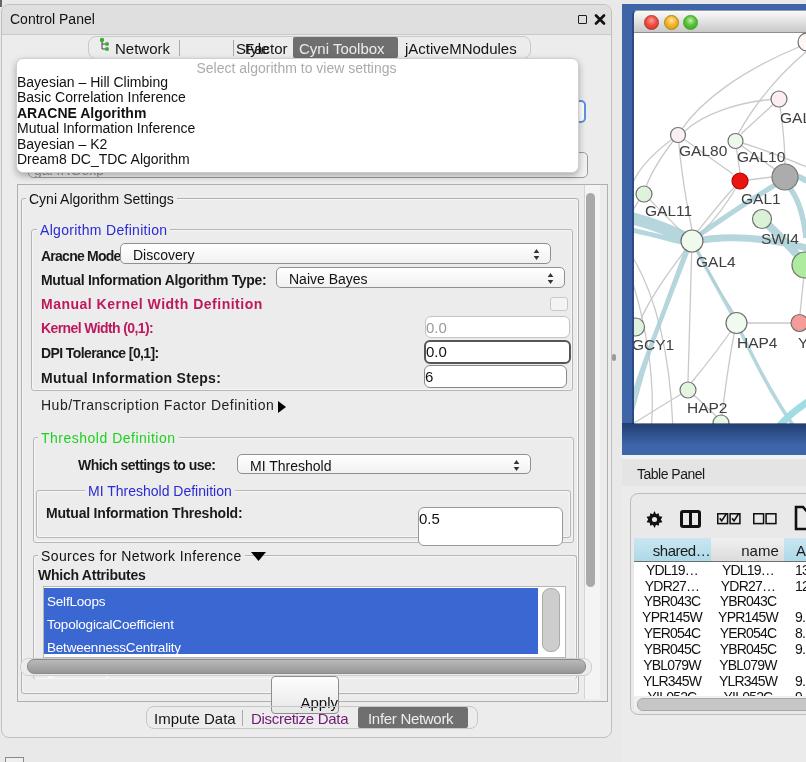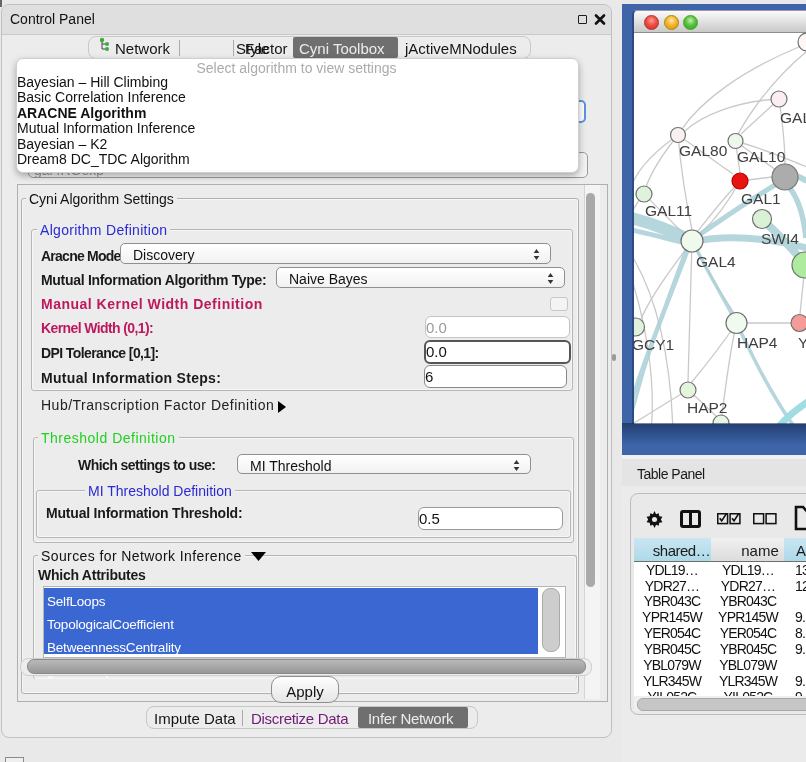--- a/index.html
+++ b/index.html
@@ -112,38 +112,38 @@
     <span class="ct">MI Threshold</span>
 <svg class="abs" style="right:10px;top:5px;" width="7" height="11" viewBox="0 0 7 11">
       <path d="M3.5 0 L6.3 4 L0.7 4 Z" fill="#333"></path>
       <path d="M3.5 11 L6.3 7 L0.7 7 Z" fill="#333"></path>
     </svg>
 </div>
 
 <div class="grp" style="left:36px;top:490px;width:533px;height:46px;"></div>
 <div class="gt" style="left:41px;top:483px;color:#2a2ad4;margin-left:44px;">MI Threshold Definition</div>
 <div class="lbl abs" style="left:46px;top:505px;letter-spacing:-0.2px;">Mutual Information Threshold:</div>
-<div class="fld" style="left:418px;top:507px;width:137px;height:19px;border:1px solid #999;padding:2px 6px 0 0;">0.5</div>
+<div class="fld" style="left:418px;top:507px;width:137px;height:19px;border:1px solid #999;padding:2px 6px 16px 0;">0.5</div>
 
 <div class="grp" style="left:33px;top:555px;width:542px;height:123px;border-bottom:none;"></div>
 <div class="gt" style="left:38px;top:548px;color:#111;letter-spacing:0.4px;">Sources for Network Inference</div>
 <svg class="abs" style="left:251px;top:552px;" width="15" height="9" viewBox="0 0 15 9">
     <path d="M0 0 L15 0 L7.5 9 Z" fill="#000"></path>
   </svg>
 <div class="lbl abs" style="left:38px;top:567px;letter-spacing:-0.25px;">Which Attributes</div>
 
 <div class="abs" style="left:43px;top:585.5px;width:521px;height:70px;background:#fff;border:1px solid #b5b5b5;"></div>
 <div class="abs" style="left:44px;top:587.5px;width:494px;height:66px;background:#3a67d2;"></div>
 <div class="abs" style="left:47px;top:589.5px;font-size:13.5px;letter-spacing:-0.2px;color:#fff;line-height:23px;white-space:nowrap;">SelfLoops<br>TopologicalCoefficient<br>BetweennessCentrality<br>gal4RGexp</div>
 <div class="abs" style="left:542px;top:588px;width:16px;height:62px;background:#cdcdcd;border:1px solid #aaa;border-radius:8px;"></div>
 
 <div class="abs" style="left:20px;top:658px;width:570px;height:16px;background:#ECECEC;border:1px solid #cfcfcf;border-radius:8px;"></div>
 <div class="abs" style="left:27px;top:659px;width:557px;height:13px;background:linear-gradient(#b9b9b9,#979797);border:1px solid #8a8a8a;border-radius:7px;"></div>
 
-<div class="abs" style="left:271px;top:676px;width:66px;height:19px;border:1px solid #8e8e8e;border-radius:10px;background:linear-gradient(#fefefe,#e6e6e6);text-align:center;font-size:15px;color:#111;padding-top:6px;">Apply</div>
+<div class="abs" style="left:271px;top:676px;width:66px;height:19px;border:1px solid #8e8e8e;border-radius:4px;background:linear-gradient(#fefefe,#e6e6e6);text-align:right;font-size:15px;color:#111;padding-top:17px;">Apply</div>
 
 <div class="abs" style="left:146px;top:706px;width:330px;height:21px;border:1px solid #c6c6c6;border-radius:8px;"></div>
 <div class="abs" style="left:154px;top:710px;font-size:15px;color:#151515;">Impute Data</div>
 <div class="abs" style="left:242px;top:710px;width:1px;height:16px;background:#aaa;"></div>
 <div class="abs" style="left:251px;top:710px;font-size:15px;color:#701a75;letter-spacing:-0.3px;">Discretize Data</div>
 <div class="abs" style="left:358px;top:707px;width:110px;height:21px;background:#6f6f6f;border-radius:2px;"></div>
 <div class="abs" style="left:368px;top:710px;font-size:15px;color:#ececec;letter-spacing:-0.3px;">Infer Network</div>
 
 <div class="abs" style="left:5px;top:757px;width:17px;height:10px;border:1.5px solid #8a8a8a;background:#efefef;"></div>
 

